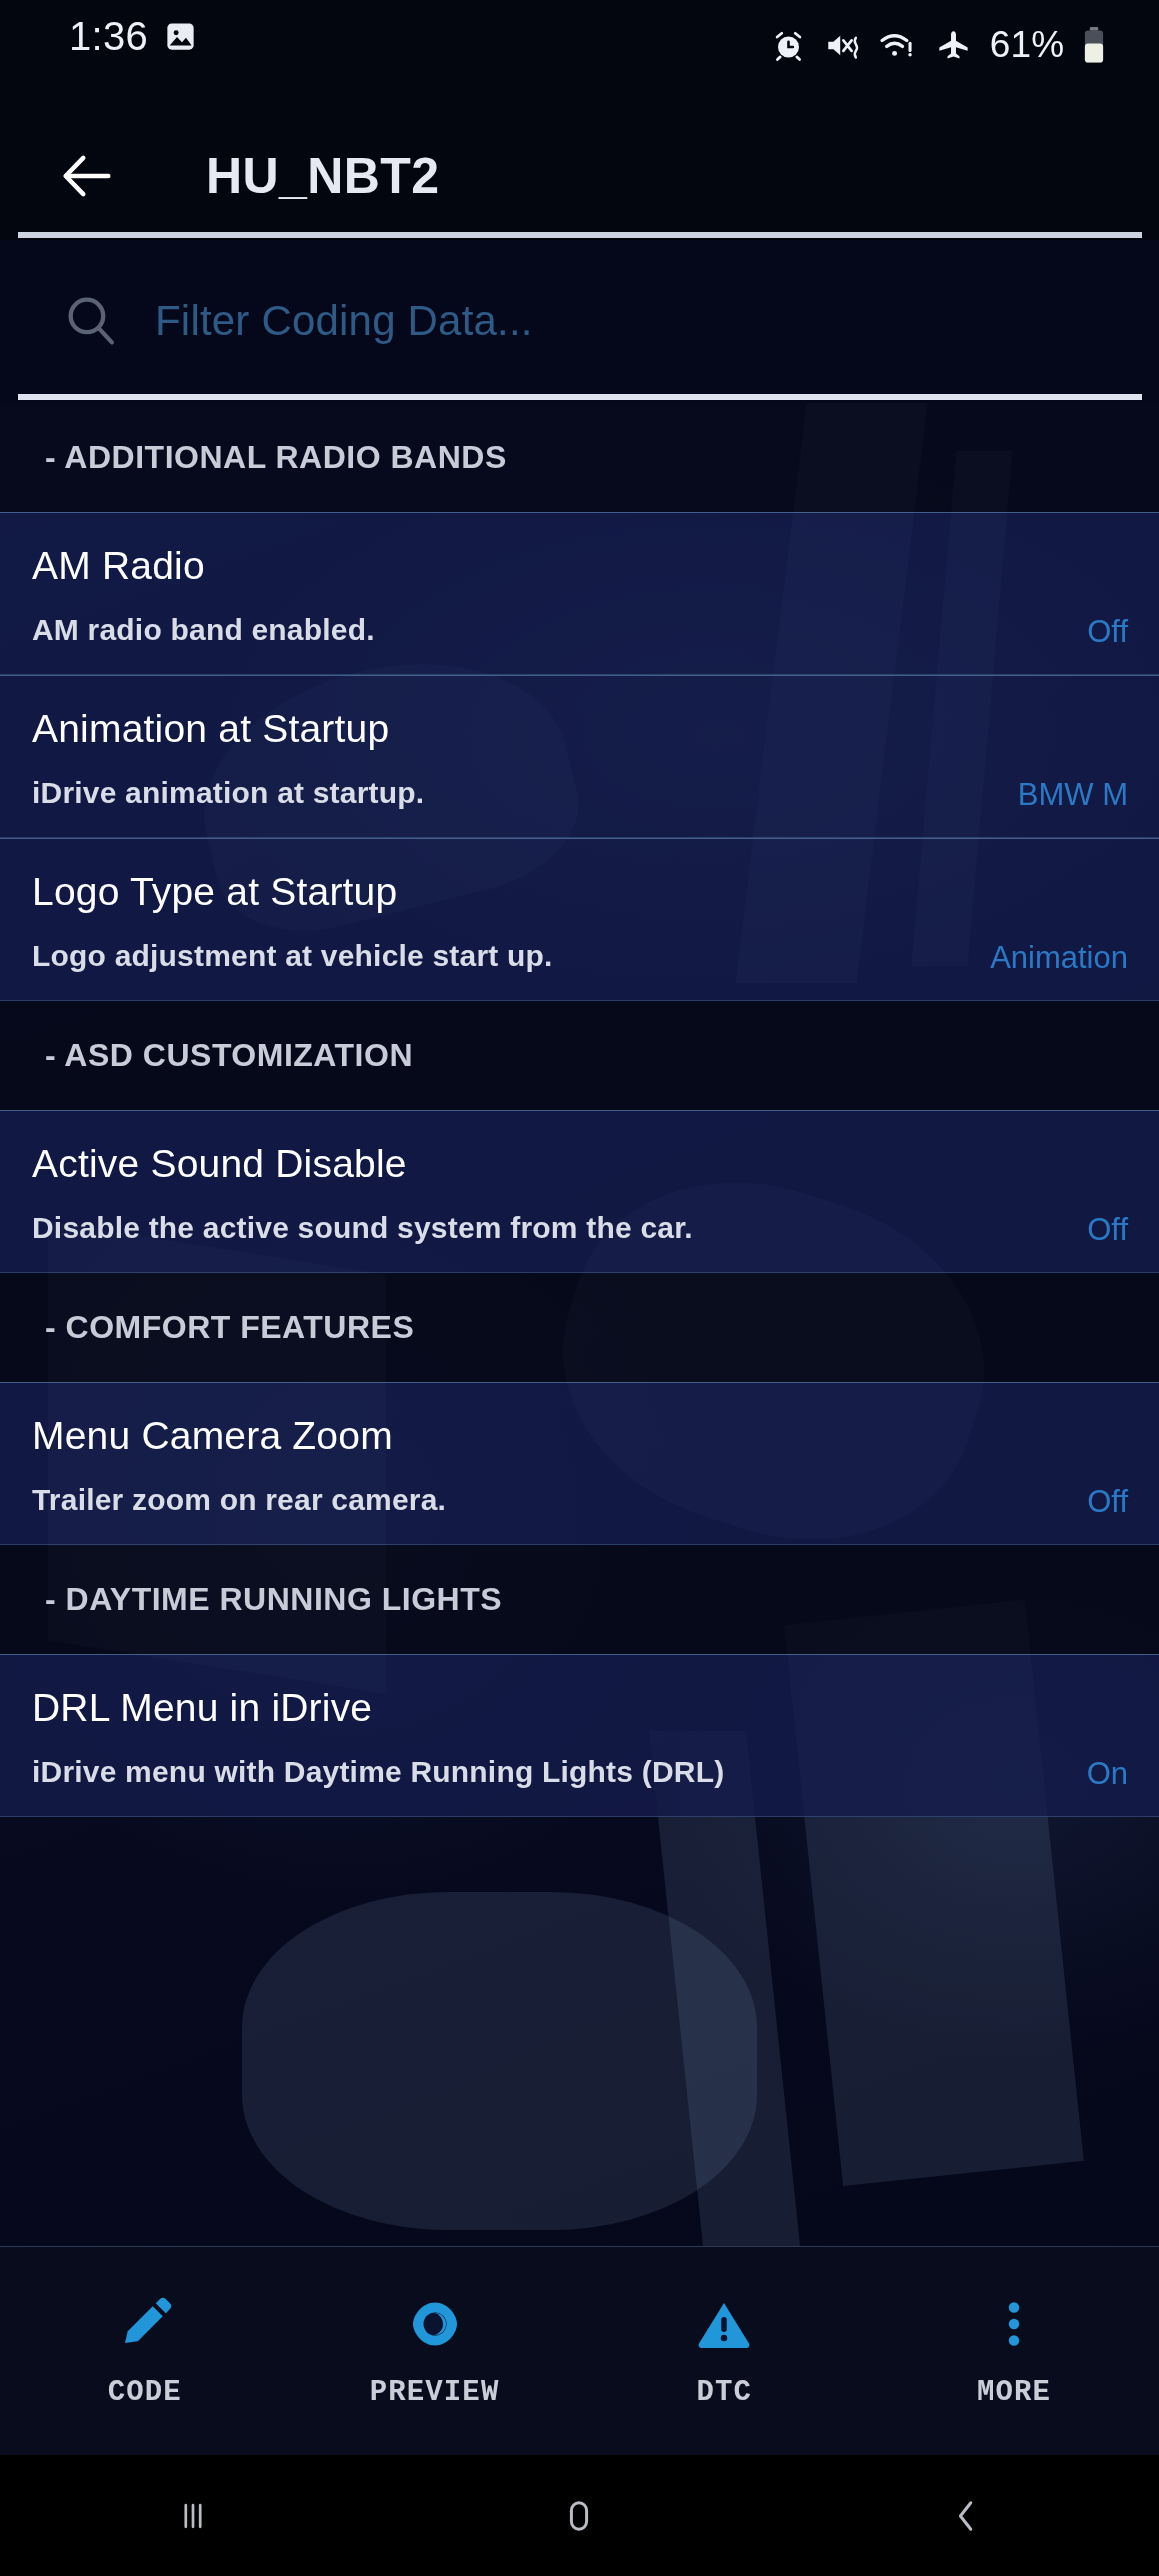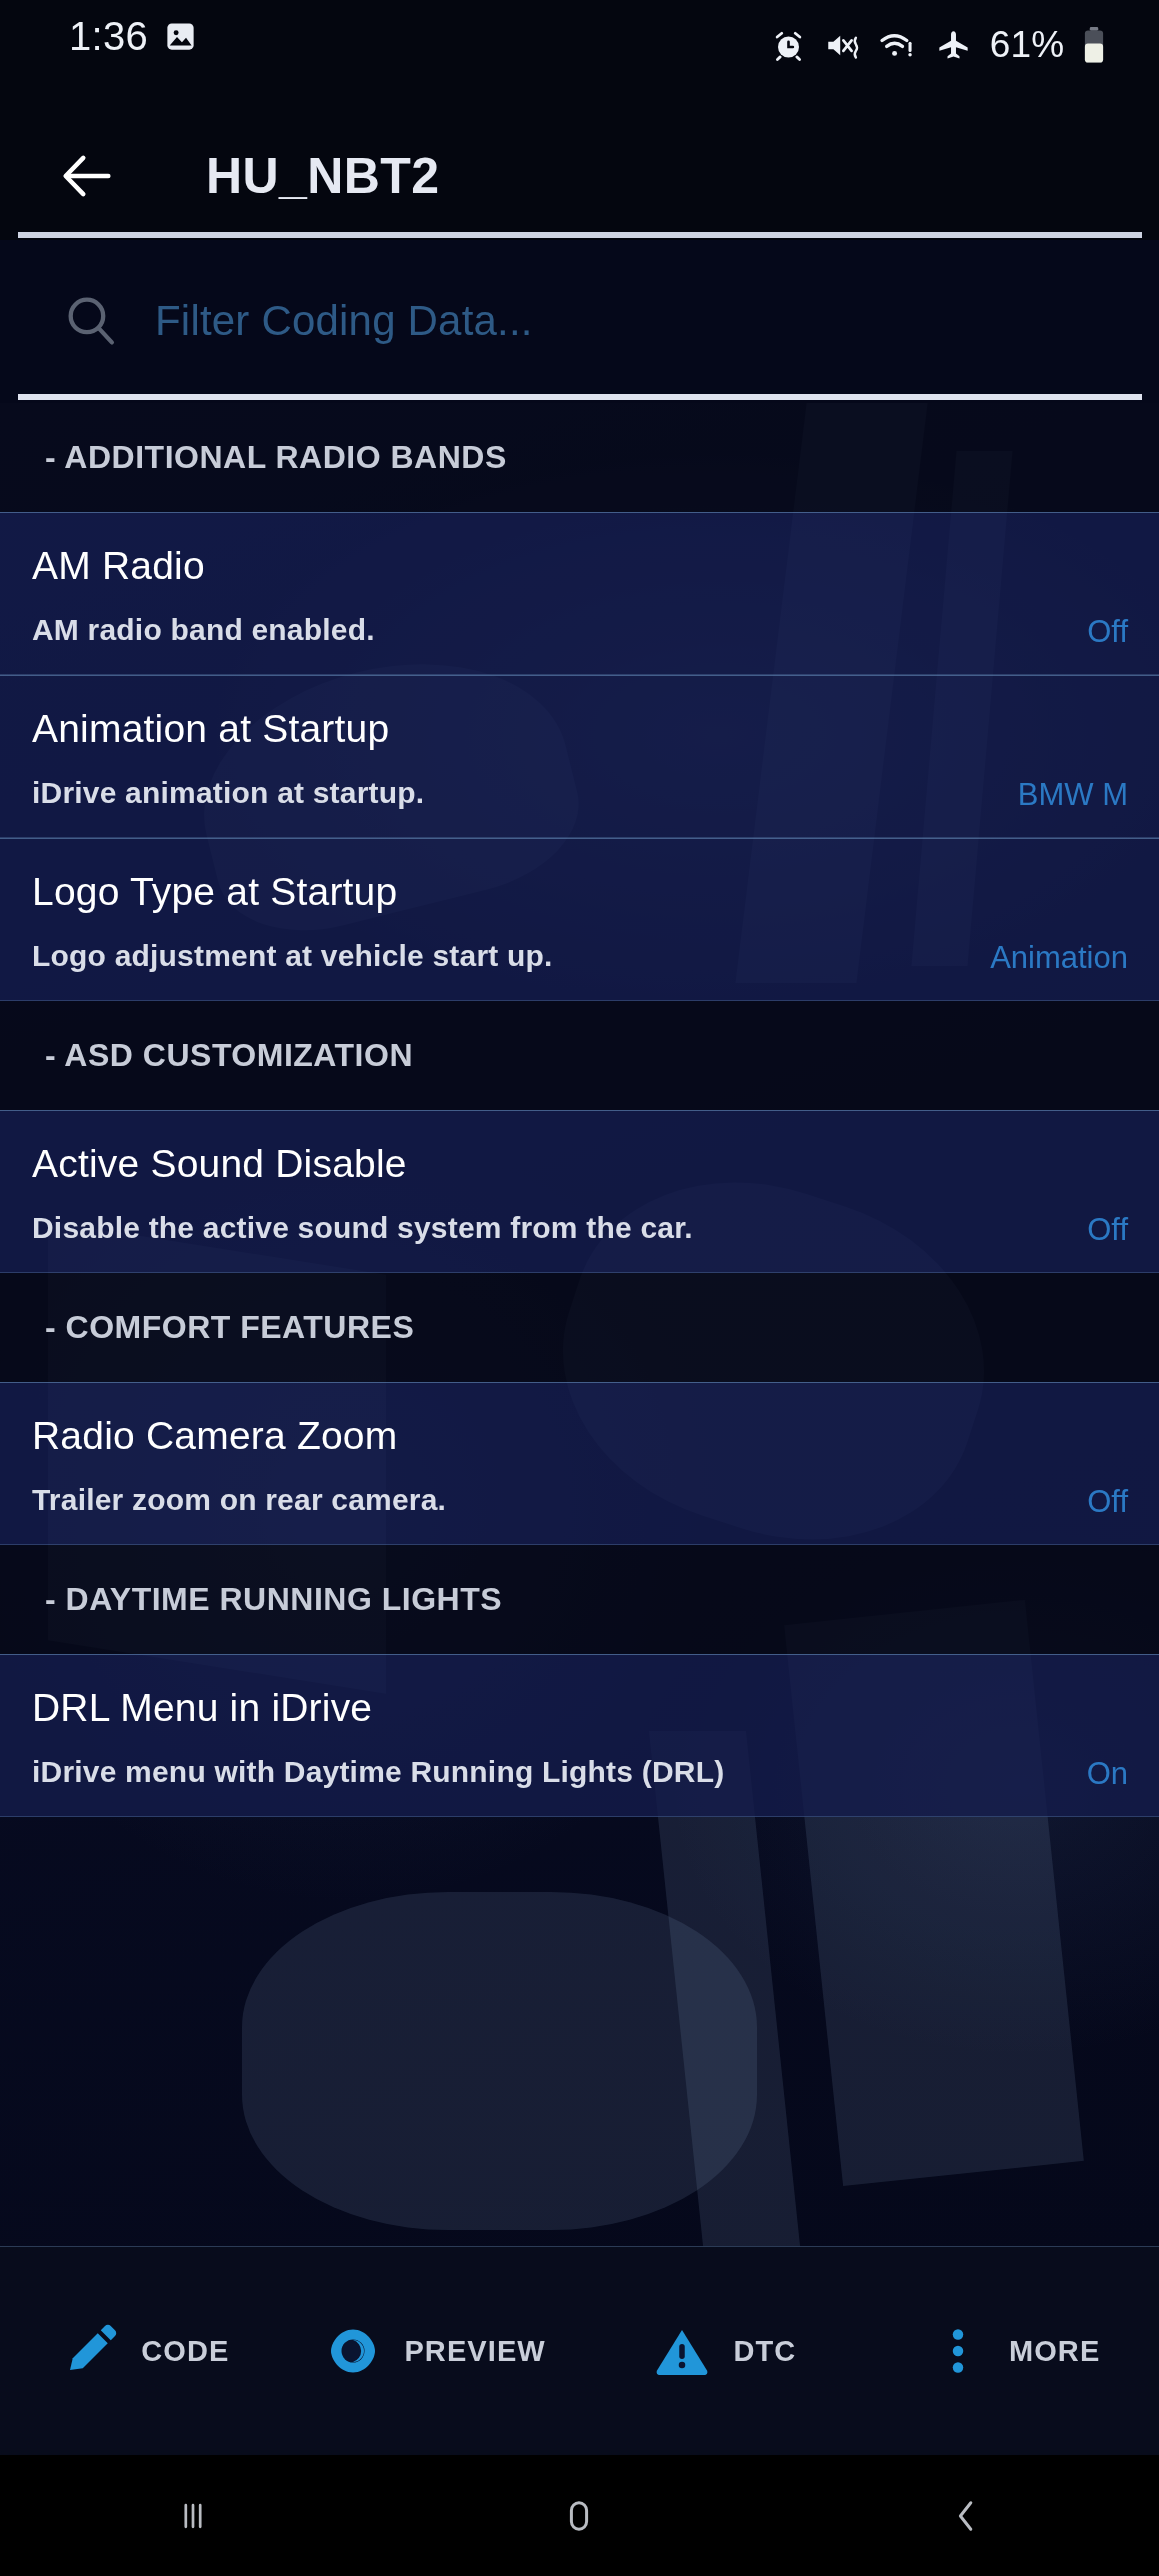--- a/index.html
+++ b/index.html
@@ -121,22 +121,22 @@
     color:#2b79c4; font-size:31px; font-weight:400;
   }
 
   
   .tabbar{
     position:absolute; left:0; top:2246px; width:1159px; height:209px;
     background:#080c1c; border-top:1.6px solid rgba(108,150,195,.35);
     display:flex; z-index:6;
   }
   .tab{
-    flex:1; display:flex; 
-    align-items:center; justify-content:center; gap:21px; cursor:pointer;
+    flex:1; display:flex; flex-direction:column;
+    align-items:center; justify-content:center; gap:21px; cursor:pointer;font-family:Liberation Mono, monospace;
   }
   .tab-label{ color:#c9ced9; font-size:29px; font-weight:700; letter-spacing:1.1px; }
   .tab-ico{ height:61px; display:flex; align-items:center; justify-content:center; }
 
   
   .navbar{
     position:absolute; left:0; top:2455px; width:1159px; height:121px;
     background:#000; display:flex; z-index:7;
   }
   .navbtn{ flex:1; display:flex; align-items:center; justify-content:center; cursor:pointer; }
@@ -254,21 +254,21 @@
       </div>
       <div class="row">
         <div class="row-title">Active Sound Disable</div>
         <div class="row-desc">Disable the active sound system from the car.</div>
         <div class="row-value">Off</div>
       </div>
       <div class="section-header">
         <span>- COMFORT FEATURES</span>
       </div>
       <div class="row">
-        <div class="row-title">Radio Camera Zoom</div>
+        <div class="row-title">Menu Camera Zoom</div>
         <div class="row-desc">Trailer zoom on rear camera.</div>
         <div class="row-value">Off</div>
       </div>
       <div class="section-header">
         <span>- DAYTIME RUNNING LIGHTS</span>
       </div>
       <div class="row">
         <div class="row-title">DRL Menu in iDrive</div>
         <div class="row-desc">iDrive menu with Daytime Running Lights (DRL)</div>
         <div class="row-value">On</div>

